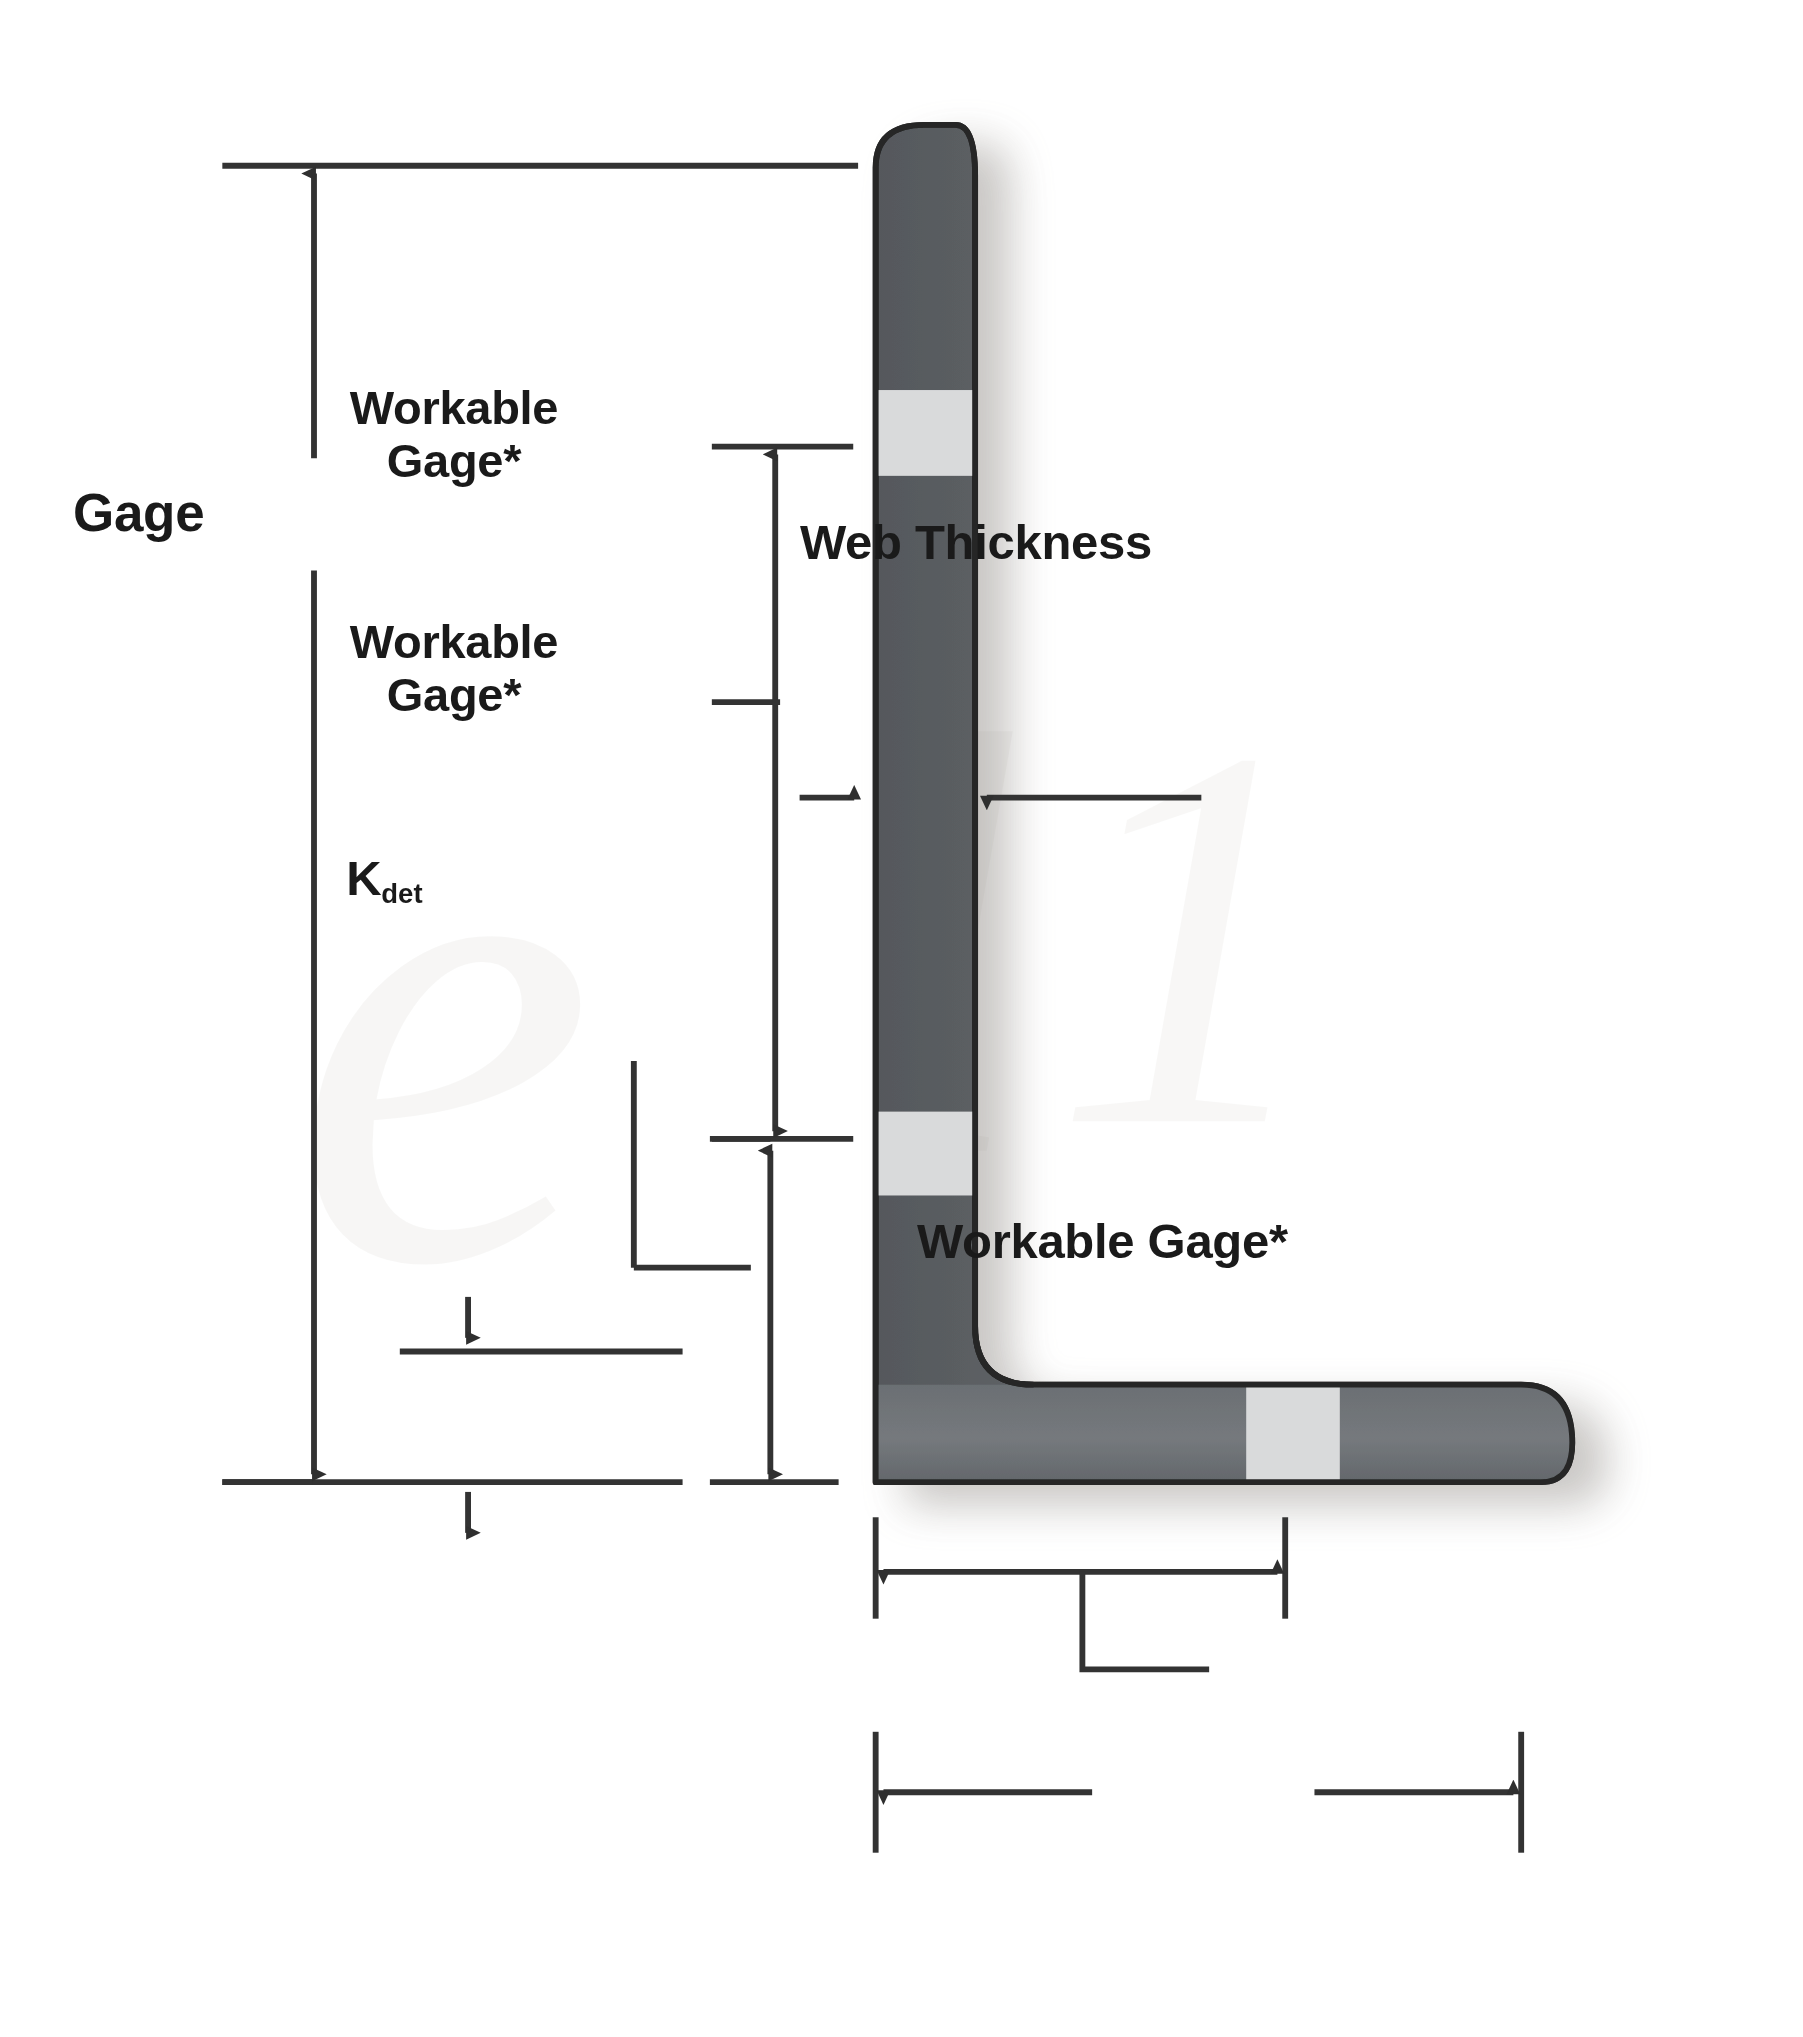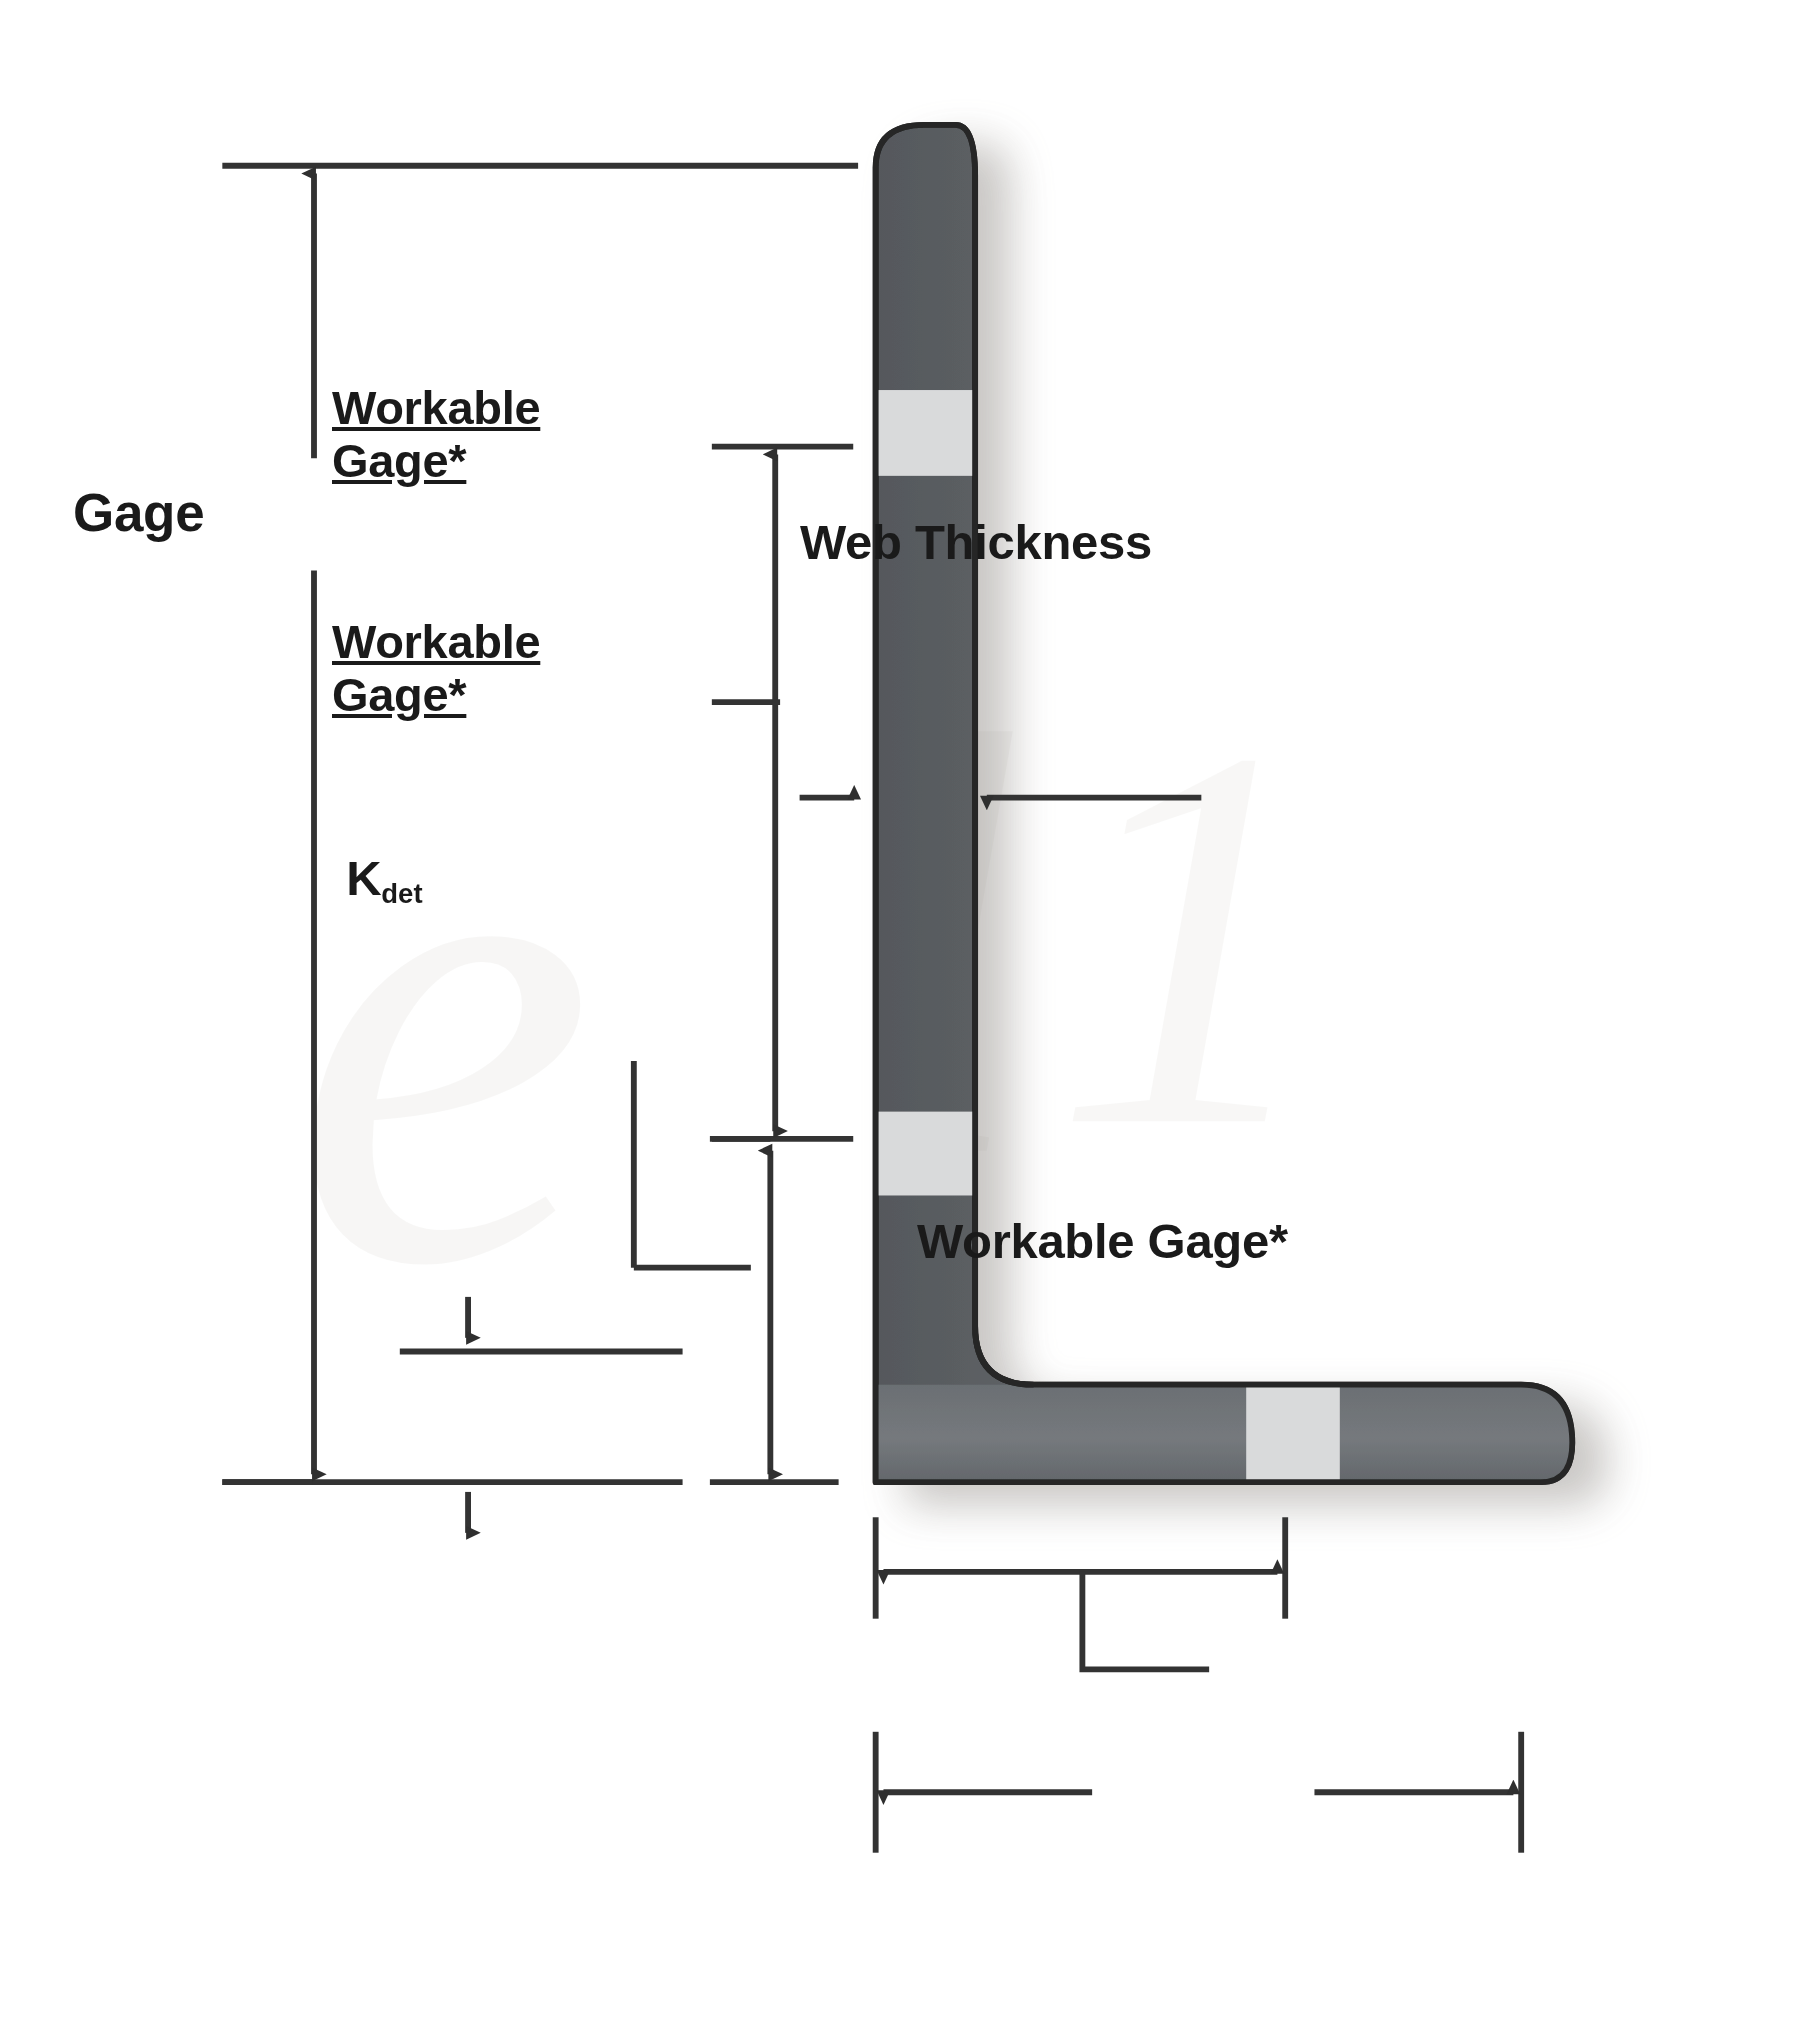--- a/index.html
+++ b/index.html
@@ -2,21 +2,21 @@
 <html><head>
 <meta charset="utf-8">
 <style>
   html,body{margin:0;padding:0;background:#ffffff;}
   body{width:1803px;height:2037px;overflow:hidden;
        font-family:"Liberation Sans",sans-serif;}
   #stage{position:relative;width:1803px;height:2037px;background:#fff;}
   svg{position:absolute;left:0;top:0;}
   .lbl{position:absolute;font-weight:bold;color:#1a1a1a;line-height:1.12;
        letter-spacing:-0.3px;white-space:pre;}
-  .lbl.ctr{text-align:left;text-decoration:underline;}
+  .lbl.ctr{text-align:center;}
   #l-depth{left:73px;  top:483px;  width:215px; font-size:53px;}
   #l-wg1{ left:332px; top:382px;  width:244px; font-size:47px;}
   #l-wg2{ left:332px; top:616px;  width:244px; font-size:47px;}
   #l-kdet{left:293px; top:796px;  width:176px; font-size:49px;}
   #l-web{ left:800px; top:486px;  width:390px; font-size:49px;margin-top:29px;}
   #l-wg3{ left:917px; top:1214px; width:390px; font-size:49px;}
   #l-width{left:834px;top:1438px; width:293px; font-size:53px;}
   .sub{font-size:0.56em;vertical-align:-0.28em;letter-spacing:0;margin-top:44px;}
 </style>
 </head>

